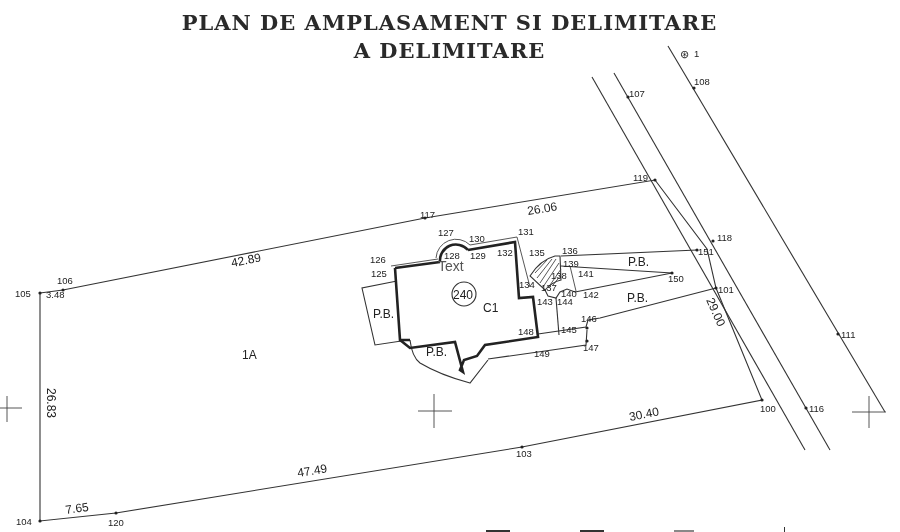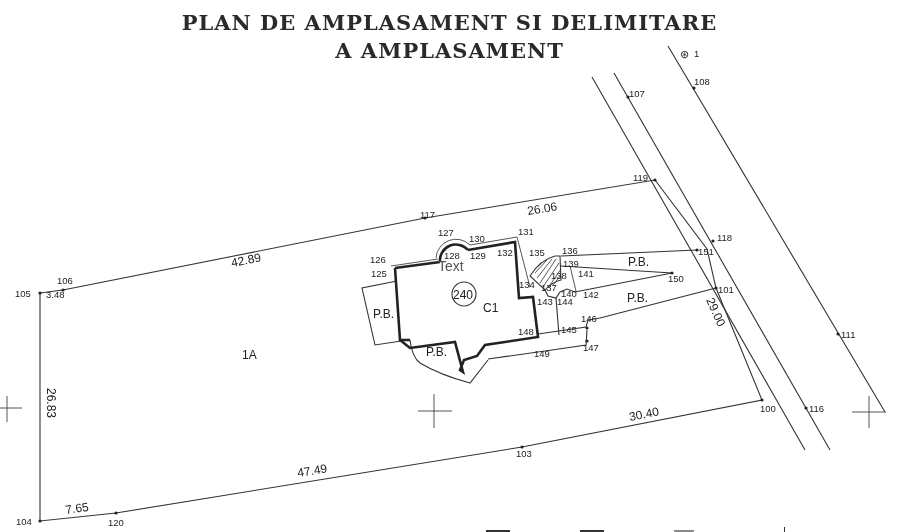--- a/index.html
+++ b/index.html
@@ -14,21 +14,21 @@
   .pt { fill: #222; }
   .lbl { font-family: "Liberation Sans", sans-serif; font-size: 9.5px; fill: #222; }
   .dim { font-family: "Liberation Sans", sans-serif; font-size: 12px; fill: #222; }
   .zone { font-family: "Liberation Sans", sans-serif; font-size: 12px; fill: #222; }
   .bar { fill: #333; }
 </style>
 </head>
 <body>
 
 <div class="title t1">PLAN DE AMPLASAMENT SI DELIMITARE</div>
-<div class="title t2">A AMPLASAMENT</div>
+<div class="title t2">A DELIMITARE</div>
 
 <svg width="900" height="532" viewBox="0 0 900 532">
 
   <g>
     <line class="ln" x1="592" y1="77" x2="805" y2="450"></line>
     <line class="ln" x1="614" y1="73" x2="830" y2="450"></line>
     <line class="ln" x1="668" y1="46" x2="885" y2="412"></line>
   </g>
 
   <g>

